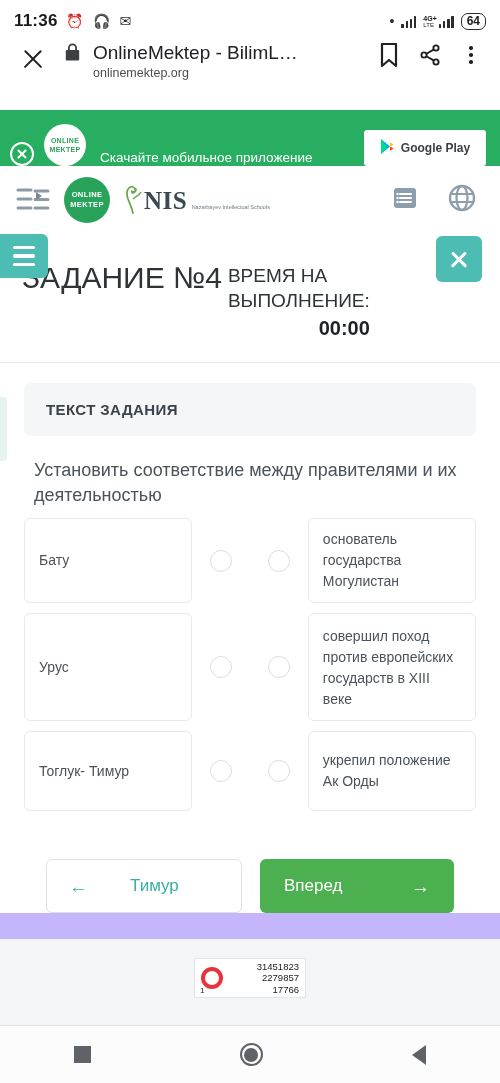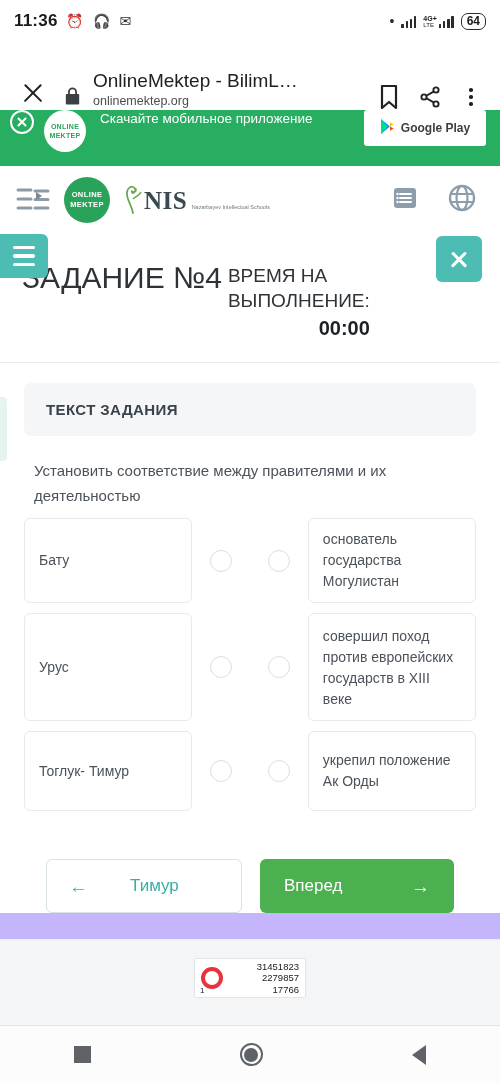--- a/index.html
+++ b/index.html
@@ -28,21 +28,21 @@
   .net-label { font-size: 7px; font-weight: 700; line-height: 1;
                display: flex; flex-direction: column; align-items: flex-start; }
   .net-label span:last-child { font-size: 6px; font-weight: 400; }
   .battery {
     border: 1.6px solid #2b2b2b; border-radius: 7px; padding: 0 5px;
     font-size: 12px; font-weight: 600; line-height: 15px; height: 17px;
   }
 
   
   .browser {
-    height: 68px; display: flex; align-items: flex-end; gap: 0;
+    height: 68px; display: flex; align-items: flex-start; gap: 0;
     padding: 0 18px 0 16px; background: #fff;
   }
   .br-close { width: 34px; height: 34px; position: relative; flex: 0 0 auto; }
   .br-close::before, .br-close::after {
     content: ""; position: absolute; left: 5px; top: 16px; width: 24px; height: 2.4px;
     background: #202124; border-radius: 2px;
   }
   .br-close::before { transform: rotate(45deg); }
   .br-close::after { transform: rotate(-45deg); }
   .br-lock { margin-left: 14px; flex: 0 0 auto; }
@@ -52,21 +52,21 @@
     white-space: nowrap; overflow: hidden;
   }
   .br-url { font-size: 12.5px; color: #4a4d50; line-height: 17px; margin-top: 1px; }
   .br-actions { display: flex; align-items: center; gap: 18px; margin-left: 10px; flex: 0 0 auto; }
   .br-actions svg { display: block; }
   .dots { width: 22px; display: flex; flex-direction: column; align-items: center; gap: 3.5px; }
   .dots i { width: 3.6px; height: 3.6px; background: #202124; border-radius: 50%; display: block; }
 
   
   .appbanner {
-    height: 56px; background: #27ae60; display: flex; align-items: flex-start;
+    height: 56px; background: #27ae60; display: flex; align-items: flex-end;
     padding: 0 14px 0 10px; gap: 10px;
   }
   .ab-close {
     width: 24px; height: 24px; border: 2px solid #fff; border-radius: 50%;
     position: relative; flex: 0 0 auto;
   }
   .ab-close::before, .ab-close::after {
     content:""; position:absolute; left:4px; top:9px; width:12px; height:2px;
     background:#fff; border-radius:2px;
   }
@@ -134,21 +134,21 @@
   .content { background: #fff; padding: 20px 24px 0 24px; position: relative; }
   .side-tab {
     position: absolute; left: 0; top: 34px; width: 7px; height: 64px;
     background: #e6f4ee; border-radius: 0 4px 4px 0;
   }
   .task-head {
     background: #f5f6f8; border-radius: 7px; padding: 18px 22px;
     font-size: 15px; font-weight: 700; color: #3a424a; letter-spacing: .4px;
   }
   .task-desc {
-    font-size: 15px; color: #4b5259; line-height: 25px;
+    font-size: 18px; color: #4b5259; line-height: 25px;
     padding: 22px 8px 10px 10px;
   }
 
   
   .match { padding: 0 0 0 0; }
   .row { display: flex; align-items: stretch; margin-bottom: 10px; }
   .cell {
     border: 1px solid #e7e9ec; border-radius: 6px; background: #fff;
     font-size: 14px; color: #4b5259; line-height: 21px;
     display: flex; align-items: center; padding: 10px 14px;

